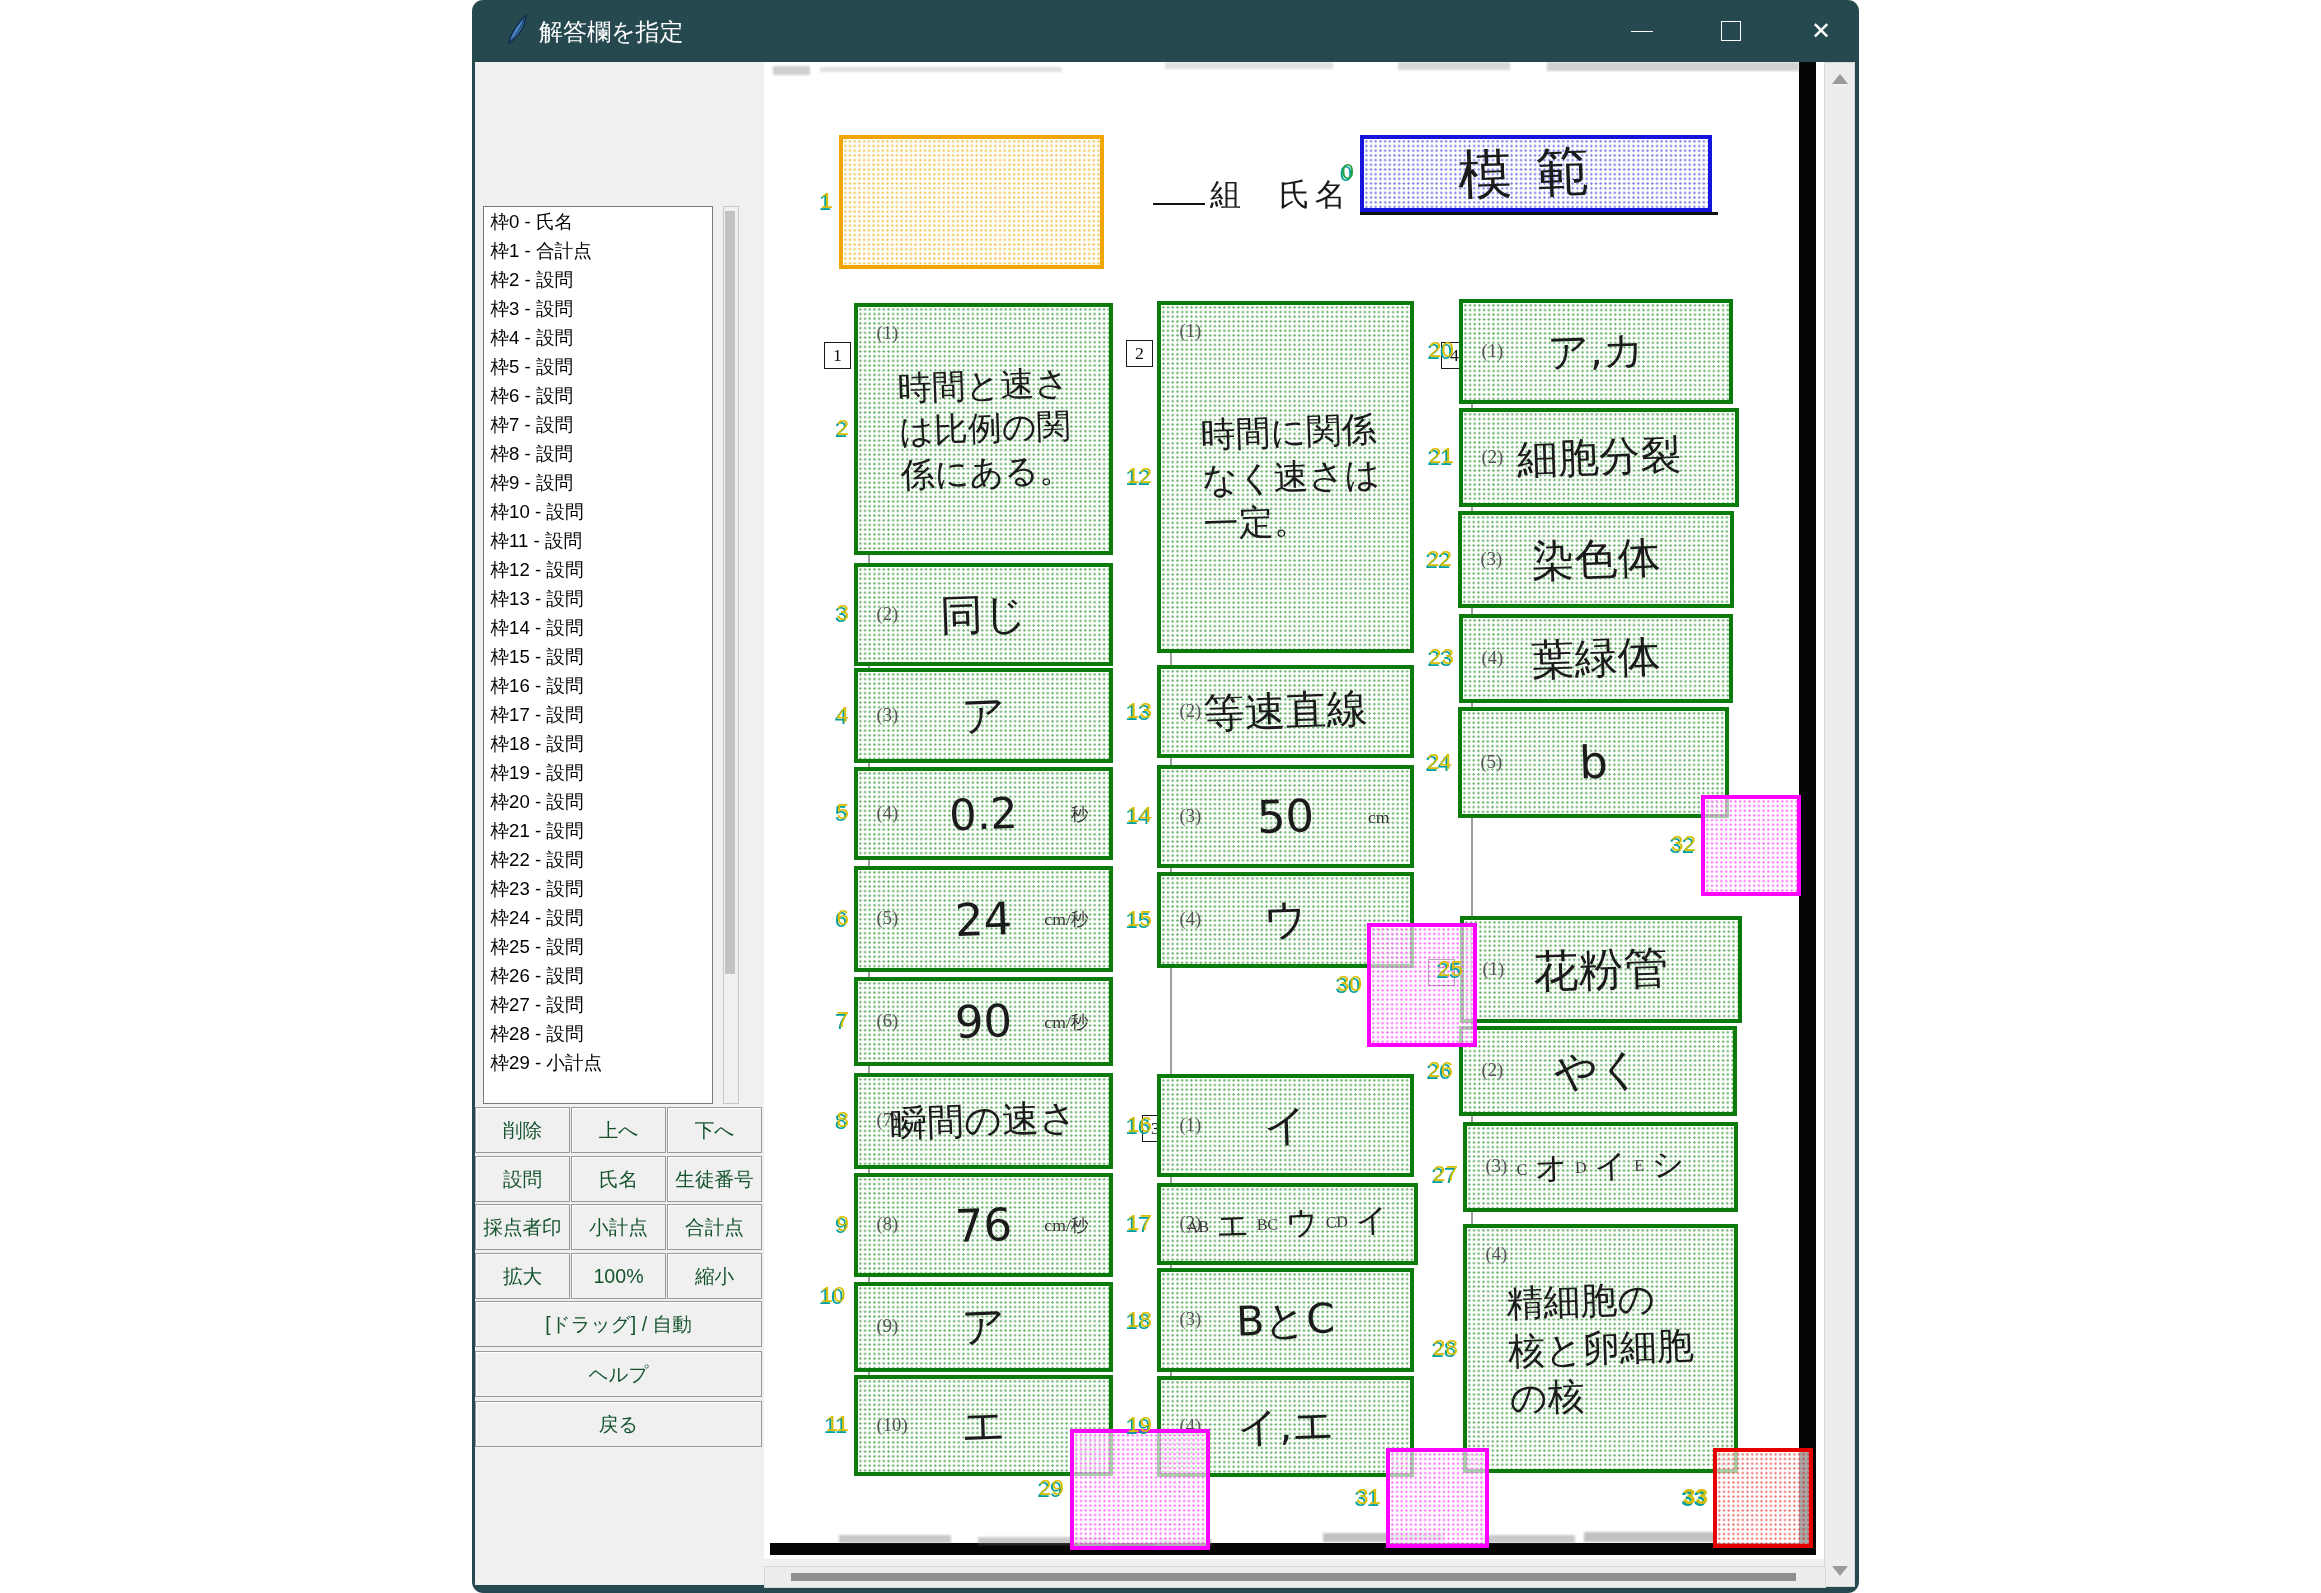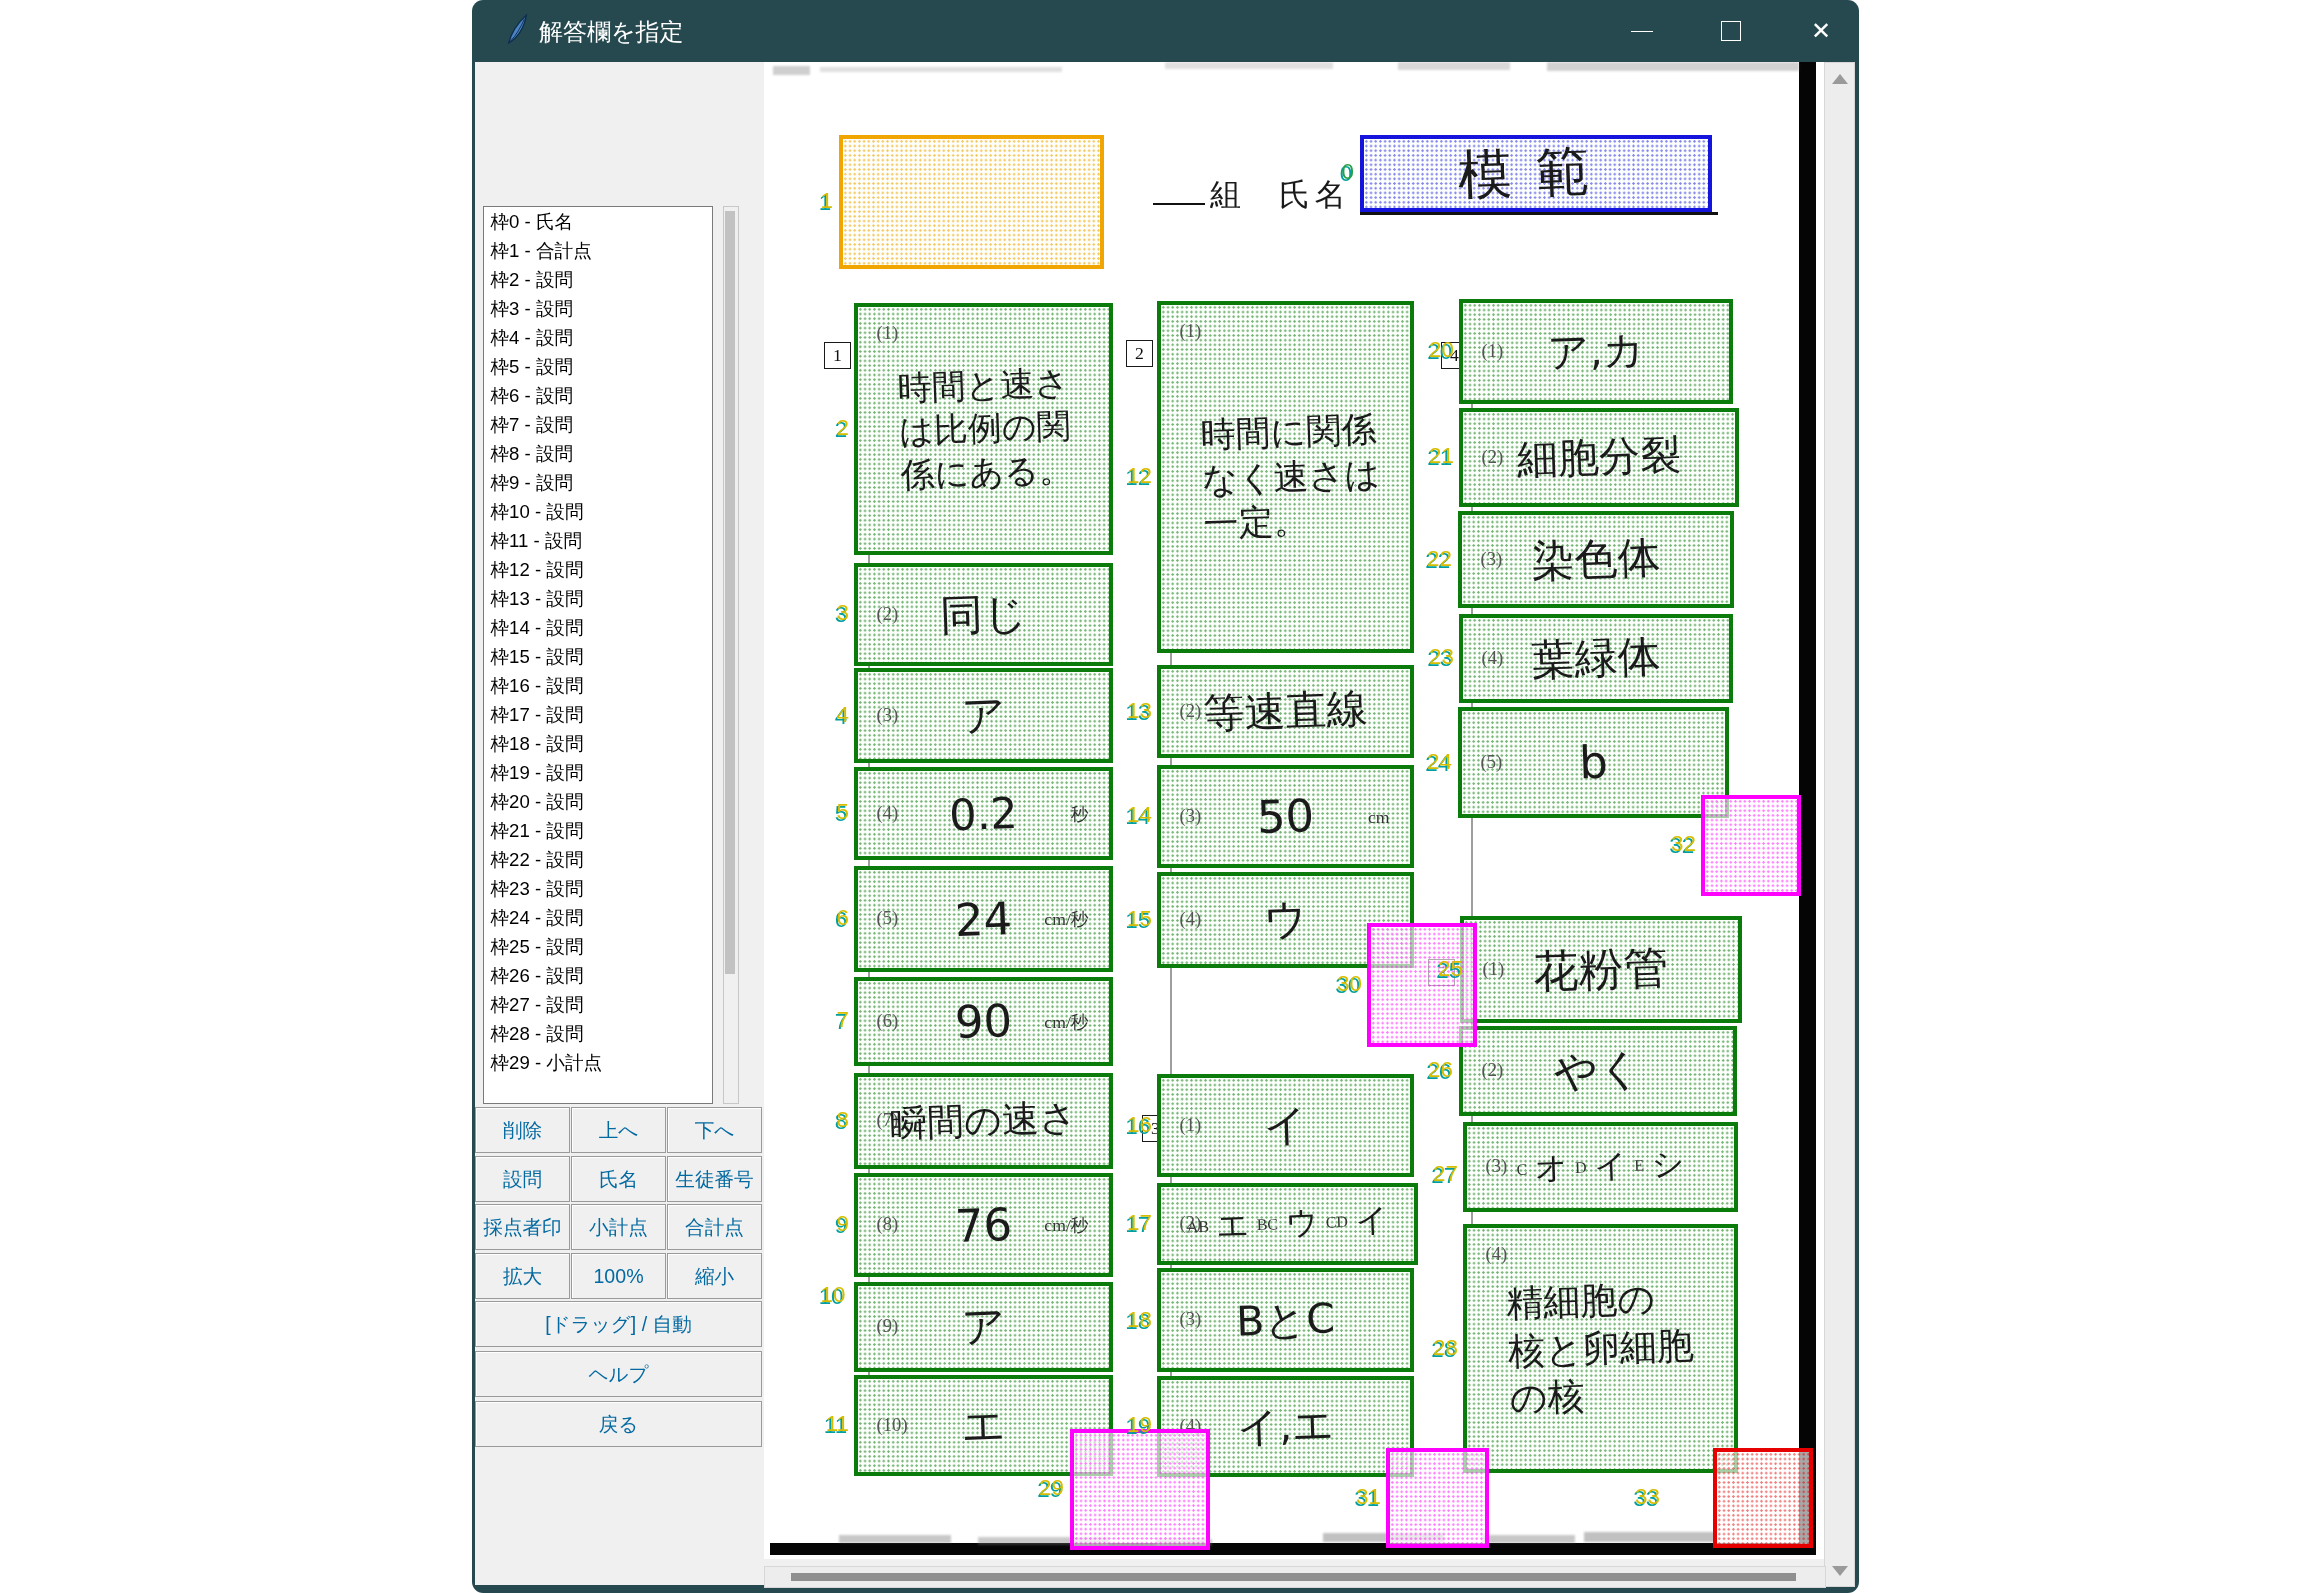--- a/index.html
+++ b/index.html
@@ -16,21 +16,21 @@
   #btn-max span{display:block;width:18.6px;height:18.6px;border:1.9px solid #fff;}
   #btn-close span{font-size:24px;line-height:24px;}
   #content{position:absolute;left:475px;top:62px;width:1379px;height:1523px;background:#f0f0f0;}
   
   #listbox{position:absolute;left:483px;top:206px;width:228px;height:896px;background:#fff;
            border:0.9px solid #7a7a7a;overflow:hidden;}
   .lb-item{height:29px;line-height:29px;padding-left:6.5px;font-size:18.6px;color:#000;white-space:nowrap;}
   #lb-scroll{position:absolute;left:723px;top:206px;width:14px;height:896px;background:#f0f0f0;border:0.9px solid #c7c7c7;}
   #lb-thumb{position:absolute;left:0.9px;top:3.7px;width:10.3px;height:763px;background:#c2c2c2;}
   .tbtn{position:absolute;background:#f0f0f0;border:0.9px solid #9a9a9a;box-shadow:inset 0.9px 0.9px 0 #fff;
-        font-size:19.6px;color:#0369a1;display:flex;align-items:center;justify-content:center;white-space:nowrap;overflow:hidden;}
+        font-size:19.6px;color:#14532d;display:flex;align-items:center;justify-content:center;white-space:nowrap;overflow:hidden;}
   
   #canvas{position:absolute;left:764px;top:62px;width:1060px;height:1497px;background:#ffffff;overflow:hidden;}
   .pageband{position:absolute;background:#050505;}
   .noise{position:absolute;background:#777;filter:blur(0.9px);}
   .sheetline{position:absolute;width:1.9px;background:#000;opacity:.38;z-index:1;}
   
   .box{position:absolute;box-sizing:border-box;border:4.7px solid #0b7c0b;z-index:2;
        background-color:#fdfffd;background-image:radial-gradient(rgba(10,122,10,.55) 1px,transparent 1.4px);
        background-size:4.7px 4.7px;}
   .box.m{border-color:#ff00ff;background-image:radial-gradient(rgba(255,0,255,.5) 1px,transparent 1.4px);z-index:3;background-color:rgba(255,255,255,.65);}
@@ -346,21 +346,21 @@
           <div class="hand" style="font-size: 41px;"></div>
         </div>
         <div class="numlabel" style="left: 585px; top: 1422px;">31</div>
         <div class="box m" style="left: 937px; top: 733px; width: 100px; height: 101px;">
           <div class="hand" style="font-size: 41px;"></div>
         </div>
         <div class="numlabel" style="left: 900px; top: 769px;">32</div>
         <div class="box r" style="left: 949px; top: 1386px; width: 100px; height: 100px;">
           <div class="hand" style="font-size: 41px;"></div>
         </div>
-        <div class="numlabel" style="left: 864px; top: 1422px;">33</div>
+        <div class="numlabel" style="left: 912px; top: 1422px; font-weight: bold;">33</div>
       </div>
   </div>
 
   <div class="sb" style="left:1824px;top:62px;width:29px;height:1523px;">
     <div class="arrow" style="left:6.5px;top:11.2px;border-left:8.4px solid transparent;border-right:8.4px solid transparent;border-bottom:10.3px solid #9a9a9a;"></div>
     <div class="arrow" style="left:6.5px;top:1503px;border-left:8.4px solid transparent;border-right:8.4px solid transparent;border-top:10.3px solid #9a9a9a;"></div>
   </div>
 
   <div class="sb" style="left:764px;top:1566px;width:1060px;height:19.6px;">
     <div id="h-thumb" style="left:26px;top:5.6px;width:1005px;height:8.4px;"></div>

